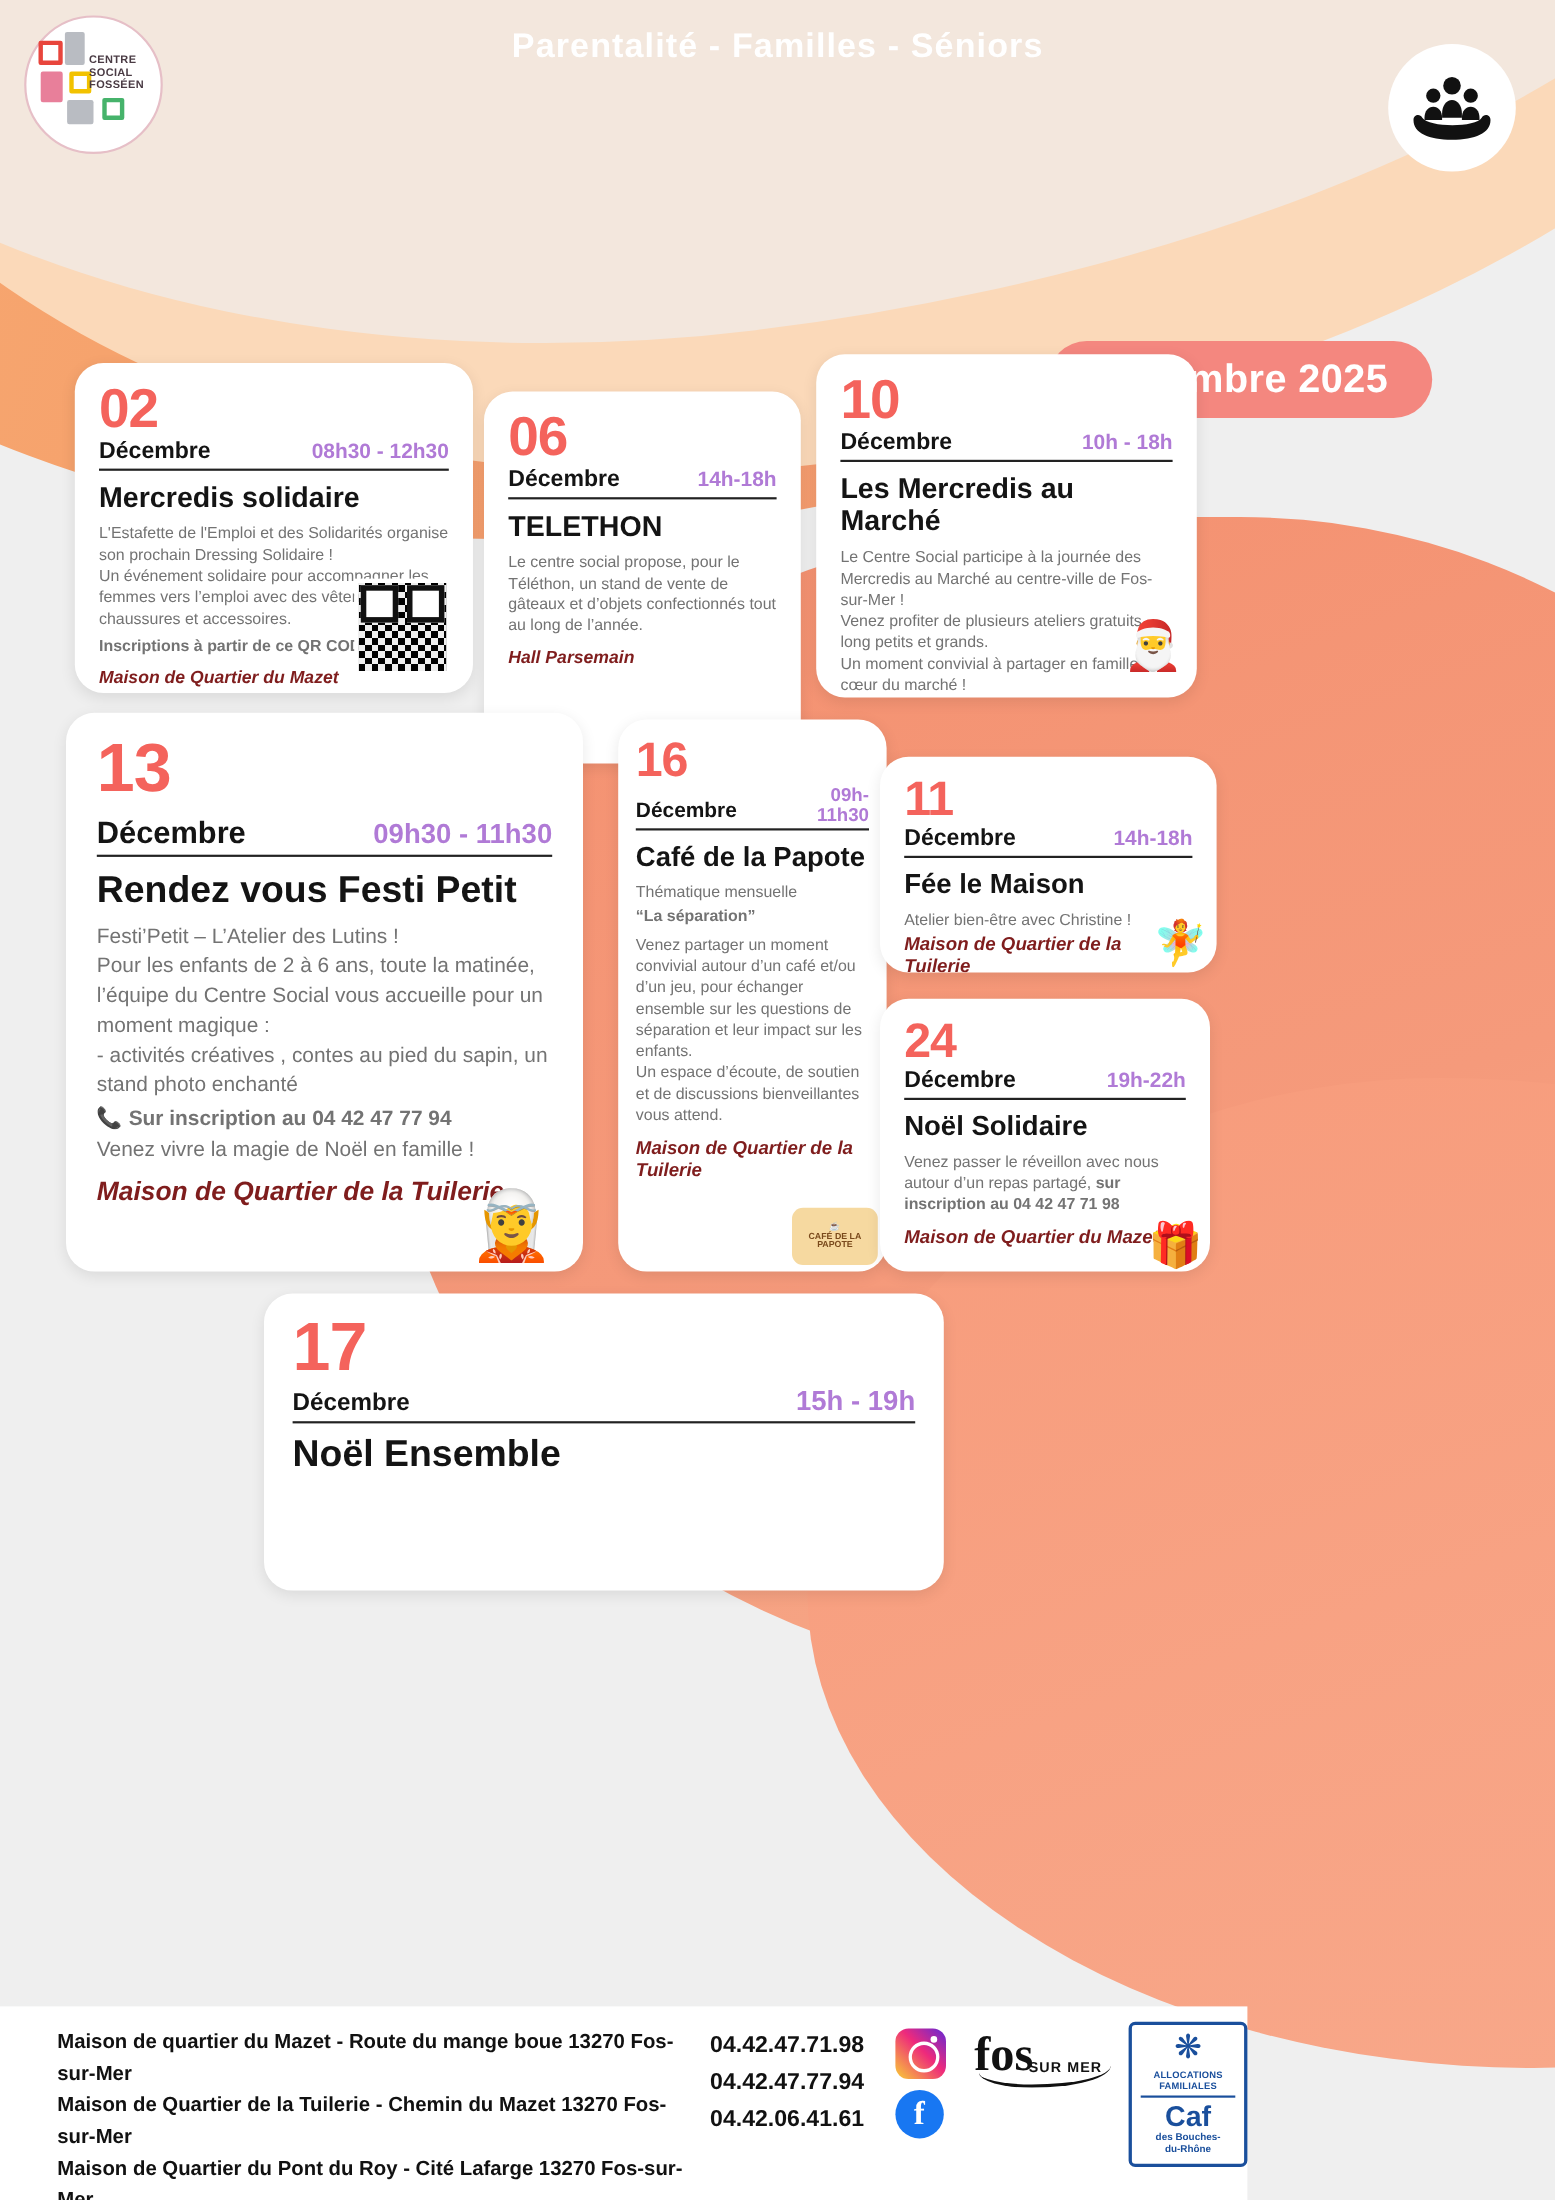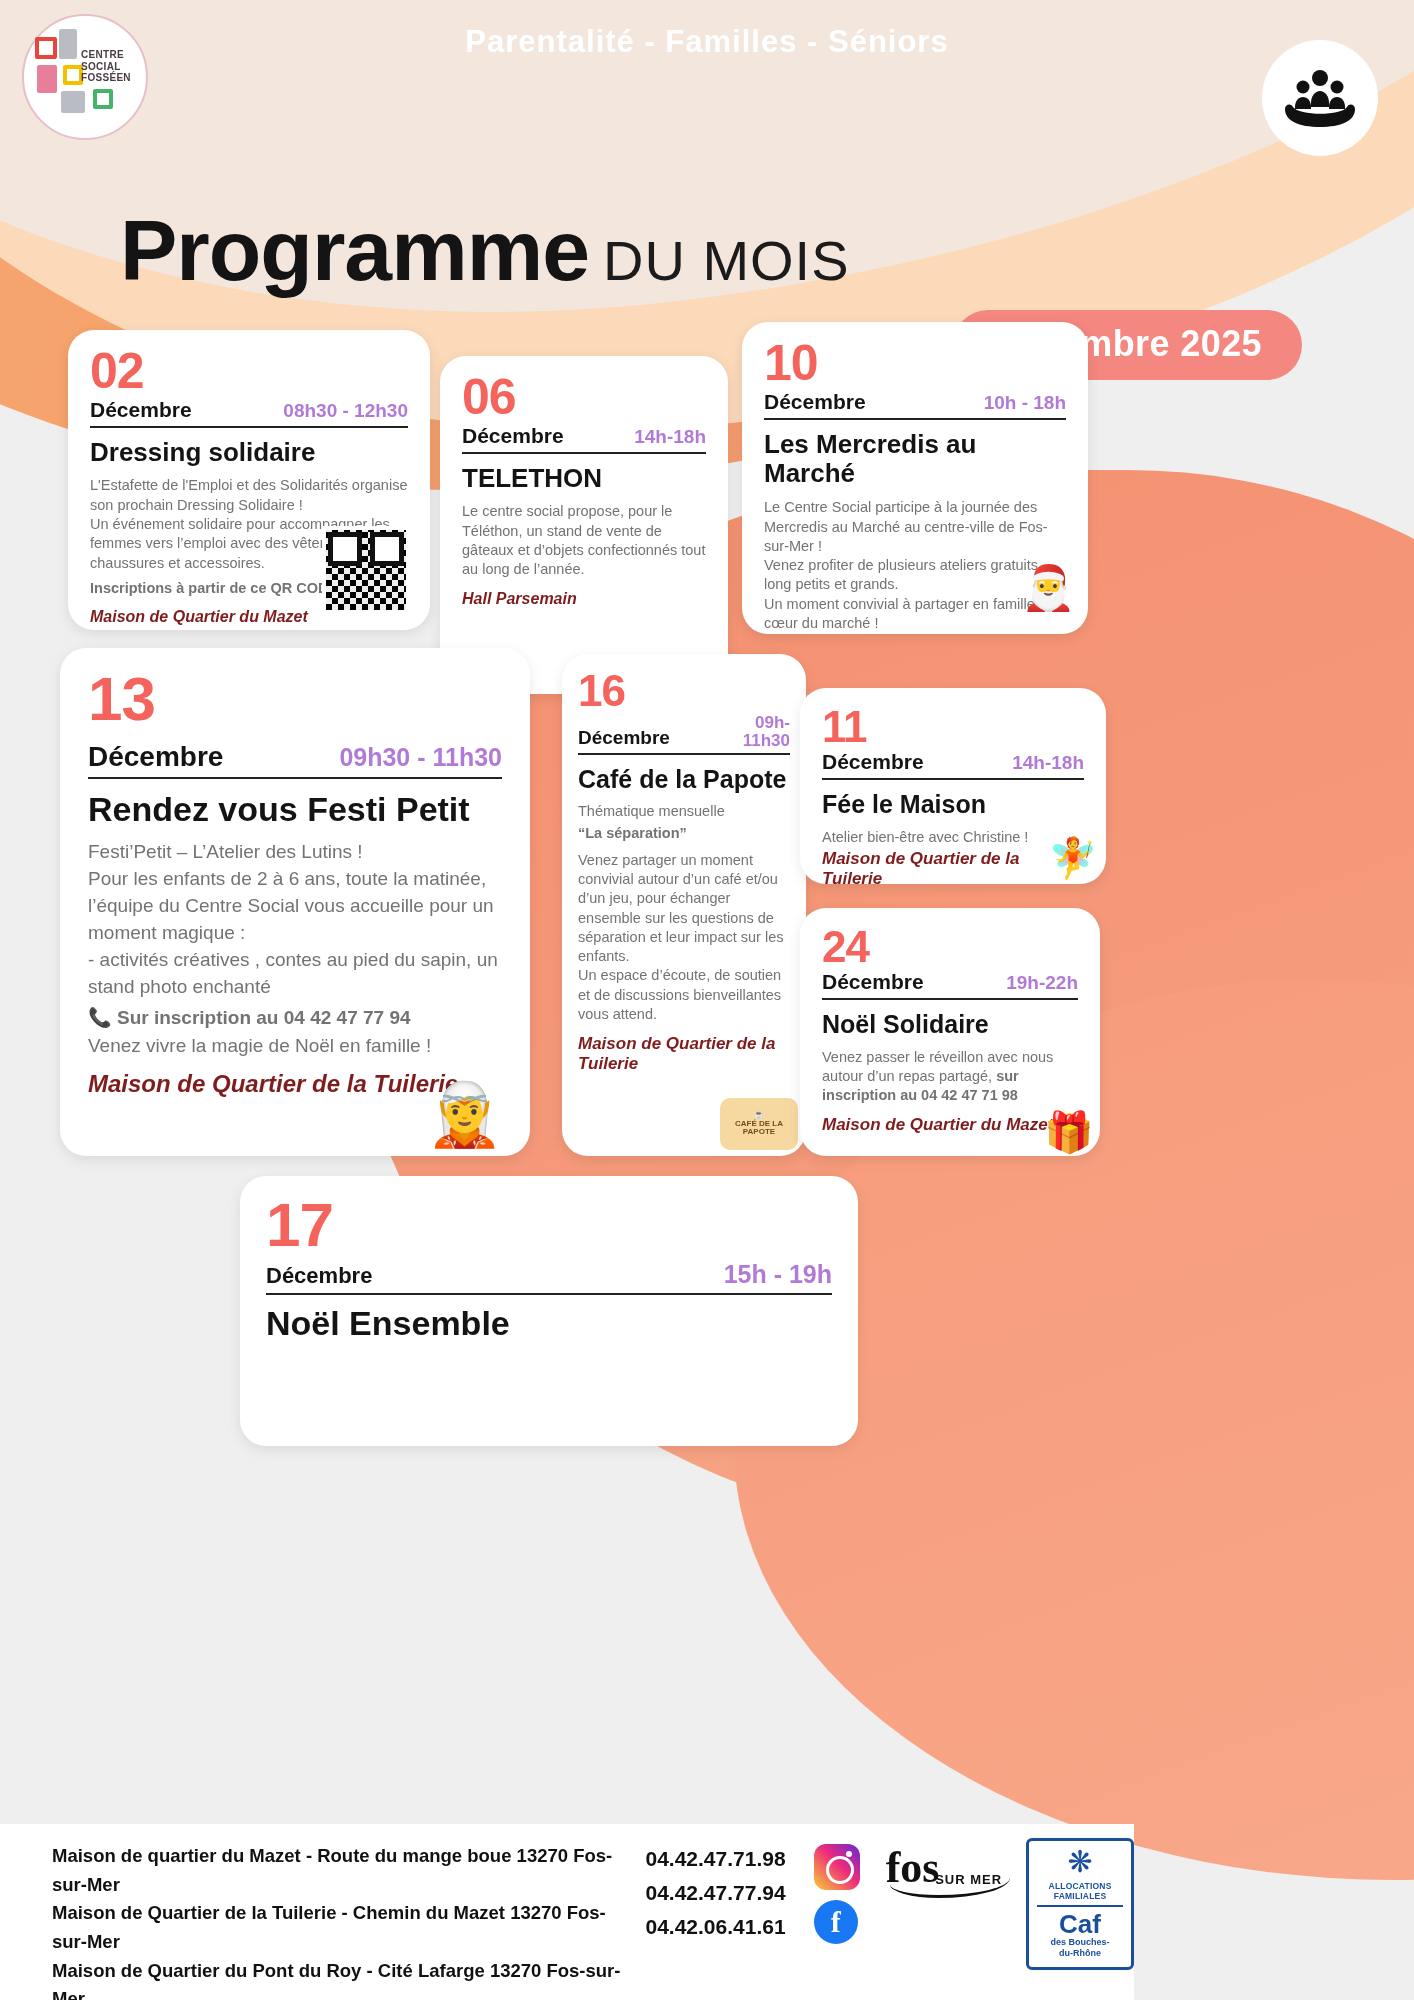--- a/index.html
+++ b/index.html
@@ -271,33 +271,30 @@
       <circle cx="39" cy="11" r="8" fill="#111"></circle>
       <circle cx="22" cy="20" r="6.5" fill="#111"></circle>
       <circle cx="56" cy="20" r="6.5" fill="#111"></circle>
       <path d="M30 36c0-7 4-12 9-12s9 5 9 12v4H30z" fill="#111"></path>
       <path d="M14 40c0-6 3.5-10 8-10s8 4 8 10v2H14z" fill="#111"></path>
       <path d="M48 42v-2c0-6 3.5-10 8-10s8 4 8 10v2z" fill="#111"></path>
       <path d="M4 42c0 12 14 18 35 18s35-6 35-18c0-5-6-6-8-2-5 9-48 9-54 0-2-4-8-3-8 2z" fill="#111"></path>
     </svg>
   </div>
 
-  <div class="title-wrap">
-    <span class="title-main">Programme</span><span class="title-sub">DU MOIS</span>
-  </div>
 
   <div class="month-pill">Décembre 2025</div>
 
   <div class="card" id="card-02">
     <div class="daynum">02</div>
     <div class="row-month">
       <span class="month">Décembre</span>
       <span class="hours">08h30 - 12h30</span>
     </div>
-    <div class="ev-title">Dressing solidaire</div>
+    <div class="ev-title">Mercredis solidaire</div>
     <div class="body sm" style="white-space:pre-line;">L'Estafette de l'Emploi et des Solidarités organise son prochain Dressing Solidaire !
 Un événement solidaire pour accompagner les femmes vers l’emploi avec des vêtements, chaussures et accessoires.</div>
     <div class="body sm" style="font-weight:bold;margin-top:6px;">Inscriptions à partir de ce QR CODE</div>
     <div class="place">Maison de Quartier du Mazet</div>
     <div class="qr"></div>
   </div>
 
   <div class="card" id="card-06">
     <div class="daynum">06</div>
     <div class="row-month">

